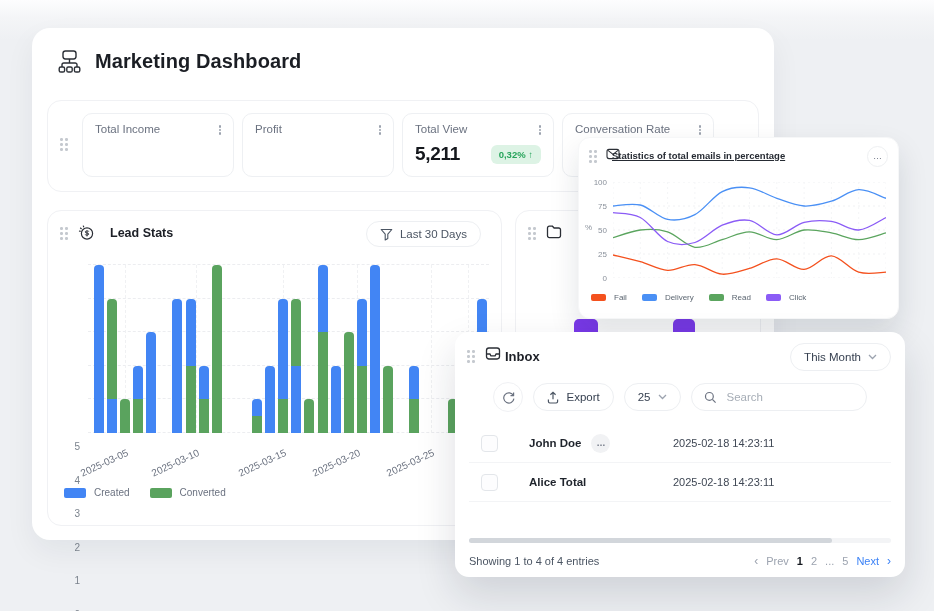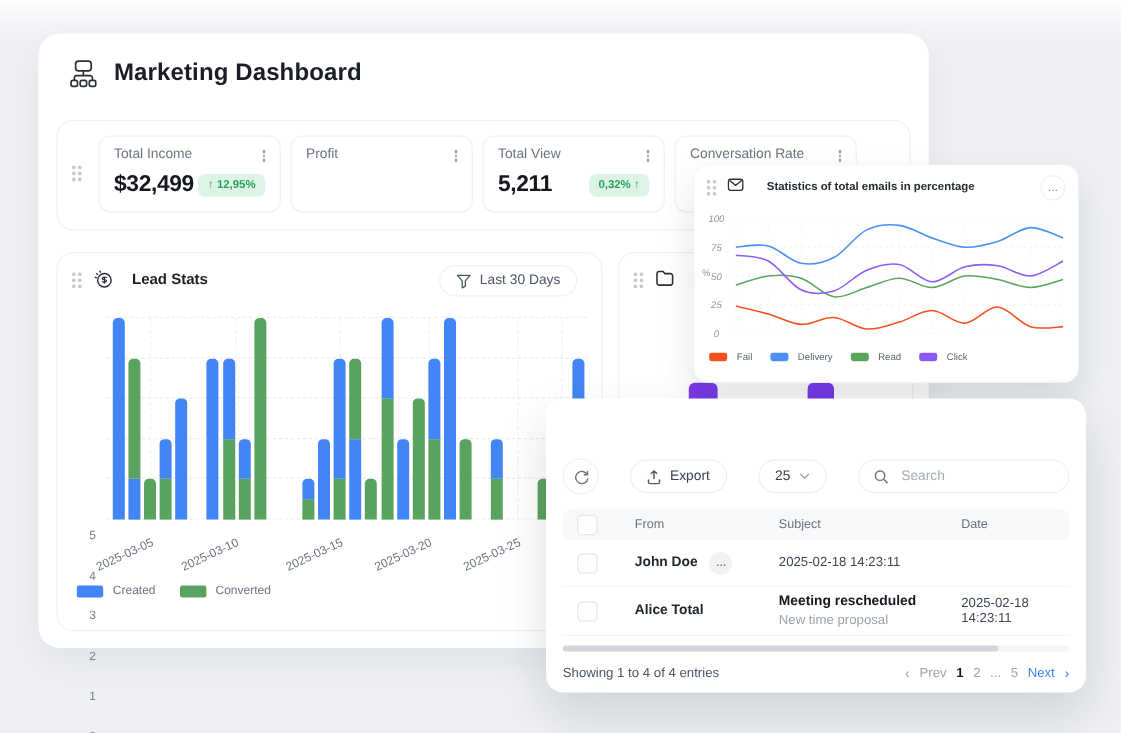--- a/index.html
+++ b/index.html
@@ -67,39 +67,39 @@
   
   .folder-card{position:absolute;left:483px;top:182px;width:244px;height:314px;
     border:1px solid #f0f1f4;border-radius:14px;overflow:hidden;}
   .purple-bar{position:absolute;border-radius:5px 5px 0 0;}
 
   
   .email-card{left:578px;top:137px;width:319px;height:180px;border-radius:12px;z-index:6;
     box-shadow:0 14px 30px rgba(20,30,50,.12);border:1px solid #f6f7f8;}
   .email-card .handle{position:absolute;left:10px;top:12px;}
   .email-head-icon{position:absolute;left:27px;top:10px;}
-  .email-title{position:absolute;left:60px;top:12px;font-size:9.5px;font-weight:700;color:#262b33;}
+  .email-title{position:absolute;left:33px;top:12px;font-size:9.5px;font-weight:700;color:#262b33;text-decoration:underline;}
   .email-menu{position:absolute;right:10px;top:8px;width:19px;height:19px;border:1px solid #eef0f2;
     border-radius:50%;display:flex;align-items:center;justify-content:center;
     font-size:9px;color:#6b7280;line-height:1;}
   .email-plot{position:absolute;left:34px;top:44px;width:273px;height:96px;}
-  .email-ylab{position:absolute;width:20px;text-align:center;font-size:8px;color:#8a919b;left:8px;font-style:italic;}
+  .email-ylab{position:absolute;width:20px;text-align:right;font-size:8px;color:#8a919b;left:8px;}
   .email-pct{position:absolute;left:6px;top:85px;font-size:8px;color:#8a919b;}
   .email-legend{position:absolute;left:12px;top:155px;display:flex;gap:15px;align-items:center;}
   .email-legend .legend-swatch{width:15px;height:7px;}
   .email-legend .legend-label{font-size:8px;color:#5b6570;}
 
   
   .inbox-card{left:455px;top:332px;width:450px;height:245px;border-radius:14px;z-index:10;
     box-shadow:0 18px 40px rgba(20,30,50,.14);}
   .inbox-card .card-head .head-title{left:50px;top:17px;font-size:13px;}
   .inbox-card .card-head .handle{top:18px;}
   .inbox-card .card-head .head-icon{top:14px;}
   .inbox-period{position:absolute;right:14px;top:11px;height:28px;font-size:11.5px;color:#374151;}
-  .inbox-toolbar{position:absolute;left:14px;right:14px;top:50px;display:flex;justify-content:space-between;
+  .inbox-toolbar{position:absolute;left:14px;right:14px;top:50px;display:flex;justify-content:center;
     align-items:center;gap:10px;}
   .round-btn{width:28px;height:28px;border:1px solid #f0f1f4;border-radius:50%;
     display:flex;align-items:center;justify-content:center;background:#fff;}
   .toolbar-pill{height:28px;font-size:11.5px;color:#374151;}
   .search-pill{display:flex;align-items:center;gap:8px;border:1px solid #edeff2;border-radius:999px;
     height:28px;box-sizing:border-box;padding:0 12px;width:176px;background:#fff;}
   .search-pill input{border:none;outline:none;font-size:11.5px;width:120px;color:#374151;
     font-family:inherit;background:transparent;}
   .search-pill input::placeholder{color:#a6adb6;}
 
@@ -111,21 +111,21 @@
     min-height:38px;border-bottom:1px solid #f3f4f6;}
   .cell-check{display:flex;justify-content:center;}
   .checkbox{width:15px;height:15px;border:1px solid #e3e6ea;border-radius:4px;background:#fdfdfe;}
   .cell-from{display:flex;align-items:center;gap:10px;padding-left:20px;font-size:11.5px;
     font-weight:600;color:#1f242c;}
   .row-menu{width:19px;height:19px;border-radius:50%;background:#f1f2f4;color:#6b7280;
     display:flex;align-items:center;justify-content:center;font-size:9px;line-height:1;}
   .cell-subject{padding:6px 0 6px 8px;}
   .subject-main{font-size:11.5px;font-weight:700;color:#14181f;}
   .subject-sub{font-size:11px;color:#9aa1ab;margin-top:4px;}
-  .cell-date{font-size:11px;color:#3f4754;padding-left:8px;}
+  .cell-date{font-size:11px;color:#3f4754;padding-left:8px;margin-left:24px;}
   .t-head .h-from{padding-left:20px;}
   .t-head .h-subject{padding-left:8px;}
   .t-head .h-date{padding-left:8px;}
 
   .inbox-scrollbar{position:absolute;left:14px;right:14px;top:206px;height:5px;
     background:#f3f4f6;border-radius:3px;}
   .inbox-scrollthumb{position:absolute;left:0;top:0;height:5px;width:86%;background:#d2d6db;border-radius:3px;}
   .inbox-footer{position:absolute;left:14px;right:14px;top:216px;height:26px;
     display:flex;align-items:center;justify-content:space-between;}
   .footer-summary{font-size:11px;color:#4b5563;}
@@ -168,24 +168,20 @@
           <i></i>
         </span>
       <div class="stat-cards">
           <div class="stat-card">
             <div class="stat-label">Total Income</div>
             <span class="kebab">
               <i></i>
               <i></i>
               <i></i>
             </span>
-            <div class="stat-valrow">
-              <span class="stat-value">$32,499</span>
-              <span class="badge positive">↑ 12,95%</span>
-            </div>
           </div>
           <div class="stat-card">
             <div class="stat-label">Profit</div>
             <span class="kebab">
               <i></i>
               <i></i>
               <i></i>
             </span>
           </div>
           <div class="stat-card">
@@ -444,20 +440,45 @@
         </span>
       </div>
   <span class="email-ylab" style="top: 136px;">0</span>
       <span class="email-ylab" style="top: 112px;">25</span>
       <span class="email-ylab" style="top: 88px;">50</span>
       <span class="email-ylab" style="top: 64px;">75</span>
       <span class="email-ylab" style="top: 40px;">100</span>
     </div>
 
   <div class="card inbox-card">
+    <div class="card-head">
+      <span class="handle dots">
+          <i></i>
+          <i></i>
+          <i></i>
+          <i></i>
+          <i></i>
+          <i></i>
+        </span>
+      <span class="head-icon">
+        <svg width="16" height="15" viewBox="0 0 16 15" fill="none" stroke="#2b2f36" stroke-width="1.3">
+          <rect x="1.5" y="2" width="13" height="11" rx="2.4"></rect>
+          <path d="M1.5 8 h3.4 l1 1.8 h4.2 l1-1.8 h3.4"></path>
+        </svg>
+      </span>
+      <span class="head-title">Inbox</span>
+      <span class="pill inbox-period">
+        <span>This Month</span>
+        <span>
+          <svg width="9" height="6" viewBox="0 0 9 6" fill="none" stroke="#9ca3af" stroke-width="1.3">
+              <path d="M1 1 l3.5 3.5 L8 1"></path>
+            </svg>
+        </span>
+      </span>
+    </div>
 
     <div class="inbox-toolbar">
       <span class="round-btn">
         <svg width="13" height="13" viewBox="0 0 13 13" fill="none" stroke="#6b7280" stroke-width="1.2">
           <path d="M11.4 4.6 A5.1 5.1 0 1 0 11.9 7.6"></path>
           <path d="M11.6 1.6 v3.1 h-3.1" stroke-linejoin="round"></path>
         </svg>
       </span>
       <span class="pill toolbar-pill">
         <span>
@@ -481,49 +502,37 @@
           <svg width="13" height="13" viewBox="0 0 13 13" fill="none" stroke="#6b7280" stroke-width="1.2">
             <circle cx="5.4" cy="5.4" r="3.9"></circle>
               <path d="M8.4 8.4 L11.6 11.6"></path>
           </svg>
         </span>
         <input type="text" placeholder="Search" style="">
       </span>
     </div>
 
     <div class="inbox-table">
-      <div class="t-head">
-        <span class="cell-check">
-            <span class="checkbox"></span>
-          </span>
-        <span class="h-from">From</span>
-        <span class="h-subject">Subject</span>
-        <span class="h-date">Date</span>
-      </div>
       <div id="inbox-rows">
           <div class="t-row">
             <span class="cell-check">
               <span class="checkbox"></span>
             </span>
             <span class="cell-from">
               <span>John Doe</span>
               <span class="row-menu">…</span>
             </span>
             <span class="cell-date">2025-02-18 14:23:11</span>
           </div>
           <div class="t-row">
             <span class="cell-check">
               <span class="checkbox"></span>
             </span>
             <span class="cell-from">
               <span>Alice Total</span>
-            </span>
-            <span class="cell-subject">
-              <div class="subject-main">Meeting rescheduled</div>
-              <div class="subject-sub">New time proposal</div>
             </span>
             <span class="cell-date">2025-02-18 14:23:11</span>
           </div>
         </div>
     </div>
 
     <div class="inbox-scrollbar">
       <div class="inbox-scrollthumb"></div>
     </div>
 

